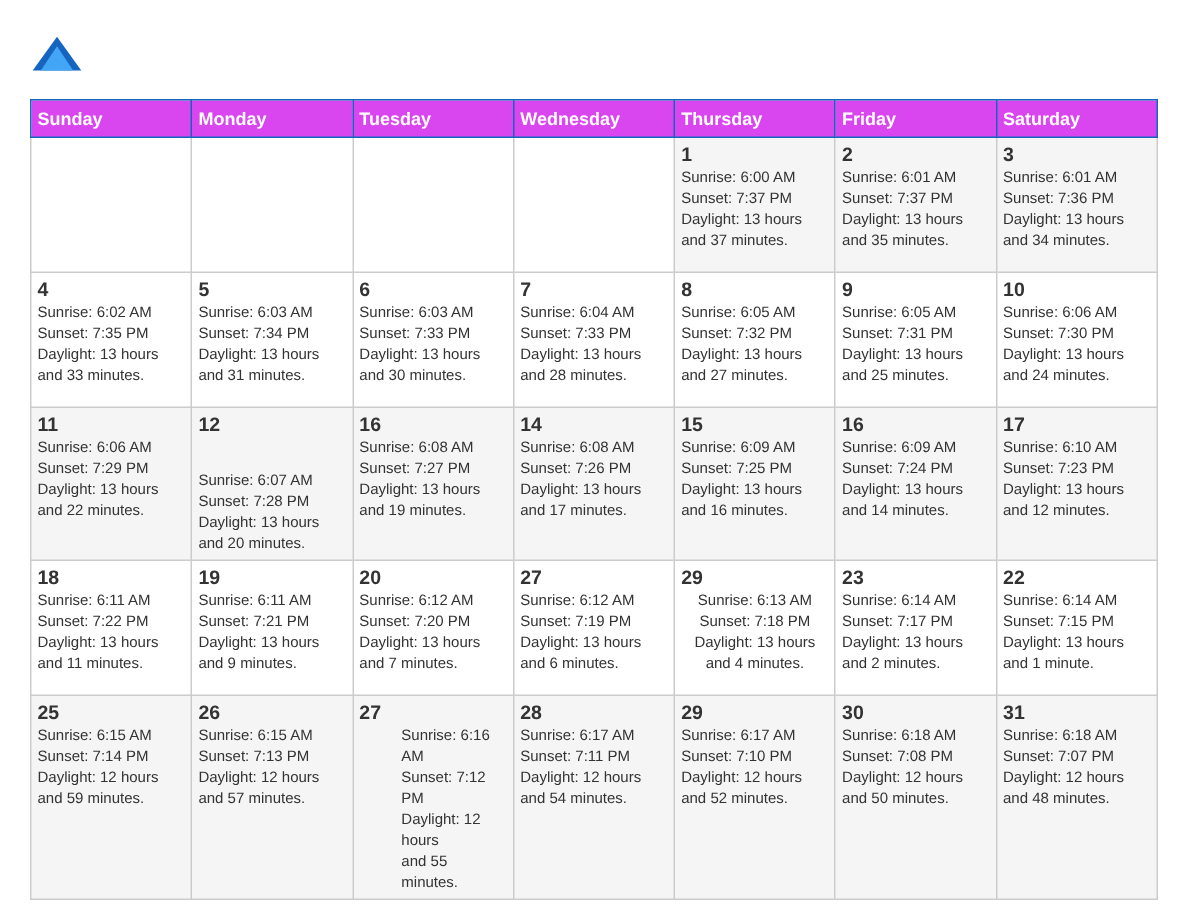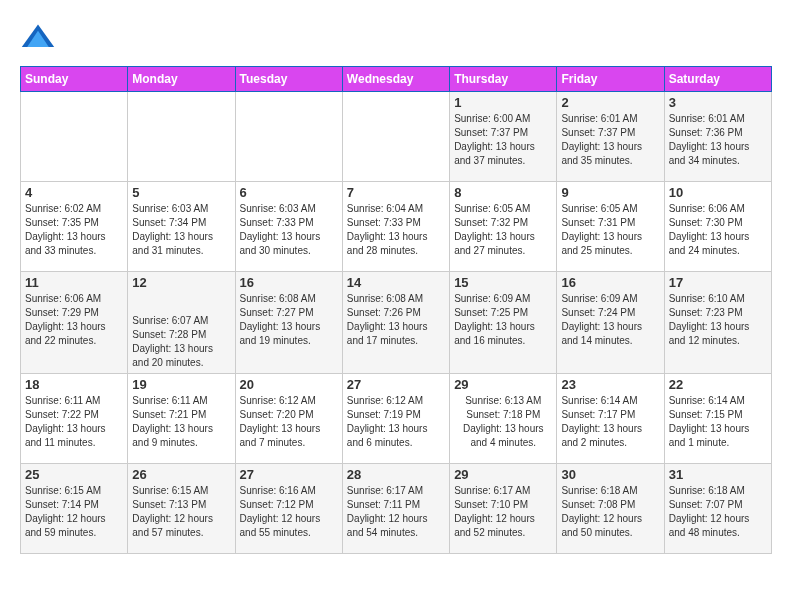--- a/index.html
+++ b/index.html
@@ -321,21 +321,21 @@
         </td>
         <td>
           <span class="day-number">26</span>
           <div class="cell-content" style="white-space: pre-line;">Sunrise: 6:15 AM
 Sunset: 7:13 PM
 Daylight: 12 hours
 and 57 minutes.</div>
         </td>
         <td>
           <span class="day-number">27</span>
-          <div class="cell-content" style="white-space: pre-line;">Sunrise: 6:16 AM
+          <div class="cell-content" style="white-space: pre-line; margin-left: 28px;">Sunrise: 6:16 AM
 Sunset: 7:12 PM
 Daylight: 12 hours
 and 55 minutes.</div>
         </td>
         <td>
           <span class="day-number">28</span>
           <div class="cell-content" style="white-space: pre-line;">Sunrise: 6:17 AM
 Sunset: 7:11 PM
 Daylight: 12 hours
 and 54 minutes.</div>

